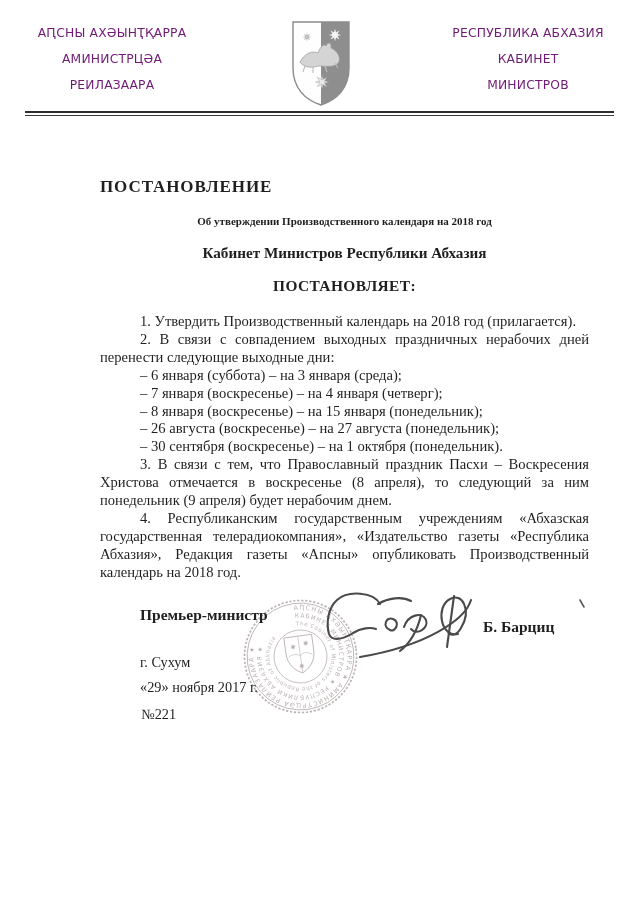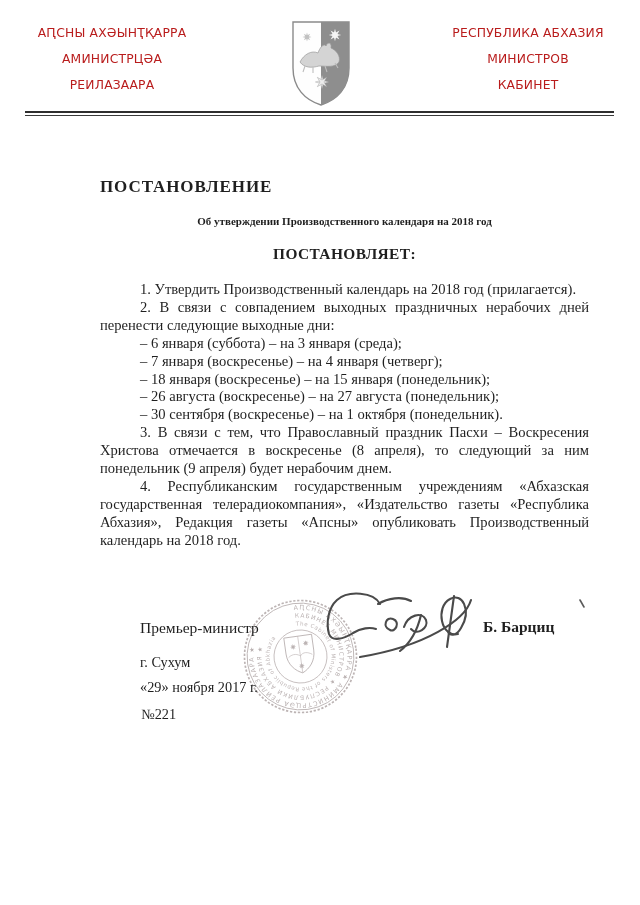--- a/index.html
+++ b/index.html
@@ -1,39 +1,39 @@
 <!DOCTYPE html>
 <html><head>
 <meta charset="utf-8">
 <style>
   html,body{margin:0;padding:0;background:#ffffff;}
   .page{position:relative;width:640px;height:905px;background:#fff;overflow:hidden;
         font-family:"Liberation Serif",serif;color:#1f1f1f;}
   
   .lh-col{position:absolute;top:21px;width:172px;text-align:center;
           font-family:"DejaVu Sans","Liberation Sans",sans-serif;
-          font-size:12.3px;color:#b91c1c;line-height:25.8px;letter-spacing:.2px;}
+          font-size:12.3px;color:#701a75;line-height:25.8px;letter-spacing:.2px;}
   .lh-left{left:26px;}
   .lh-right{left:442px;}
   .emblem{position:absolute;left:291px;top:20px;}
   .rule{position:absolute;left:25px;top:111px;width:589px;height:1.6px;
         border-top:2.4px solid #2e2e2e;border-bottom:1.2px solid #3a3a3a;}
   
   .main{position:absolute;left:100px;top:170px;width:489px;}
   .h-title{margin:8px 0 0;font-size:17px;font-weight:700;
            letter-spacing:.9px;line-height:18px;}
   .h-subject{margin:17px 0 0;font-size:11px;font-weight:700;text-align:center;line-height:16px;}
   .h-issuer{margin:16px 0 0;font-size:15.2px;font-weight:700;text-align:center;line-height:16px;}
   .h-enact{margin:17px 0 13px;font-size:15.4px;font-weight:700;text-align:center;
            letter-spacing:.4px;line-height:16px;}
   .bodytext{margin-top:19px;font-size:14.6px;line-height:17.9px;}
   .para{margin:0;text-align:justify;text-indent:40px;}
   .transfer{margin:0 0 0 40px;text-align:left;}
   
-  .sig-post{position:absolute;left:140px;top:619px;font-size:15.5px;font-weight:400;}
+  .sig-post{position:absolute;left:140px;top:606px;font-size:15.5px;font-weight:700;}
   .sig-name{position:absolute;left:483px;top:618px;font-size:15.5px;font-weight:700;}
   .sig-city{position:absolute;left:140px;top:654px;font-size:14.3px;}
   .sig-date{position:absolute;left:140px;top:679px;font-size:14.3px;}
   .sig-number{position:absolute;left:141px;top:706px;font-size:14.3px;}
   .seal{position:absolute;left:242px;top:598px;opacity:.92;}
   .signature{position:absolute;left:318px;top:589px;}
   .pen-mark{position:absolute;left:578px;top:594px;}
   .seal text{font-family:"DejaVu Sans",sans-serif;}
 </style>
 </head>
@@ -60,22 +60,22 @@
       <use href="#star8a" transform="translate(16,17) scale(0.75)" fill="#c0c0c0"></use>
       <use href="#star8a" transform="translate(44,15) scale(1.05)" fill="#f5f5f5"></use>
       <use href="#star8a" transform="translate(31,62) scale(1.1)" fill="#ececec" stroke="#a0a0a0" stroke-width="0.4"></use>
       <path d="M9,42 C13,34 21,30 27,33 C29,27 33,23 35,26 C37,21 41,23 40,28 C45,30 50,36 48,42 C44,48 35,46 28,46 C21,48 13,48 9,42 Z" fill="#d4d4d4" stroke="#9a9a9a" stroke-width="0.7"></path>
       <path d="M14,46 l-2,6 M22,47 l0,6 M34,46 l2,6 M44,43 l3,5" stroke="#bdbdbd" stroke-width="1.1" fill="none"></path>
     </svg>
   </div>
 
   <div class="lh-col lh-right">
     <div>РЕСПУБЛИКА АБХАЗИЯ</div>
+    <div>КАБИНЕТ</div>
     <div>МИНИСТРОВ</div>
-    <div>КАБИНЕТ</div>
   </div>
 
   <div class="rule"></div>
 
   <div class="seal">
     <svg width="117" height="117" viewBox="0 0 117 117">
       <defs>
         <path id="ringA" d="M58.5,11.5 a47,47 0 1,1 -0.1,0"></path>
         <path id="ringB" d="M58.5,19.5 a39,39 0 1,1 -0.1,0"></path>
         <path id="ringC" d="M58.5,27.5 a31,31 0 1,1 -0.1,0"></path>
@@ -105,28 +105,29 @@
           <use href="#star8b" transform="translate(7,-14)" fill="#b7aeae" stroke="none"></use>
           <use href="#star8b" transform="translate(0,8)" fill="#b7aeae" stroke="none"></use>
         </g>
       </g>
     </svg>
   </div>
 
   <div class="main">
     <h1 class="h-title">ПОСТАНОВЛЕНИЕ</h1>
     <div class="h-subject">Об утверждении Производственного календаря на 2018 год</div>
+    <div class="h-issuer">Кабинет Министров Республики Абхазия</div>
     <div class="h-enact">ПОСТАНОВЛЯЕТ:</div>
 
     <div class="bodytext">
       <p class="para">1. Утвердить Производственный календарь на 2018 год (прилагается).</p>
       <p class="para">2. В связи с совпадением выходных праздничных нерабочих дней перенести следующие выходные дни:</p>
       <p class="transfer">– 6 января (суббота) – на 3 января (среда);</p>
       <p class="transfer">– 7 января (воскресенье) – на 4 января (четверг);</p>
-      <p class="transfer">– 18 января (воскресенье) – на 15 января (понедельник);</p>
+      <p class="transfer">– 8 января (воскресенье) – на 15 января (понедельник);</p>
       <p class="transfer">– 26 августа (воскресенье) – на 27 августа (понедельник);</p>
       <p class="transfer">– 30 сентября (воскресенье) – на 1 октября (понедельник).</p>
       <p class="para">3. В связи с тем, что Православный праздник Пасхи – Воскресения Христова отмечается в воскресенье (8 апреля), то следующий за ним понедельник (9 апреля) будет нерабочим днем.</p>
       <p class="para">4. Республиканским государственным учреждениям «Абхазская государственная телерадиокомпания», «Издательство газеты «Республика Абхазия», Редакция газеты «Апсны» опубликовать Производственный календарь на 2018 год.</p>
     </div>
   </div>
 
   <div class="sig-post">Премьер-министр</div>
   <div class="sig-name">Б. Барциц</div>
   <div class="sig-city">г. Сухум</div>

